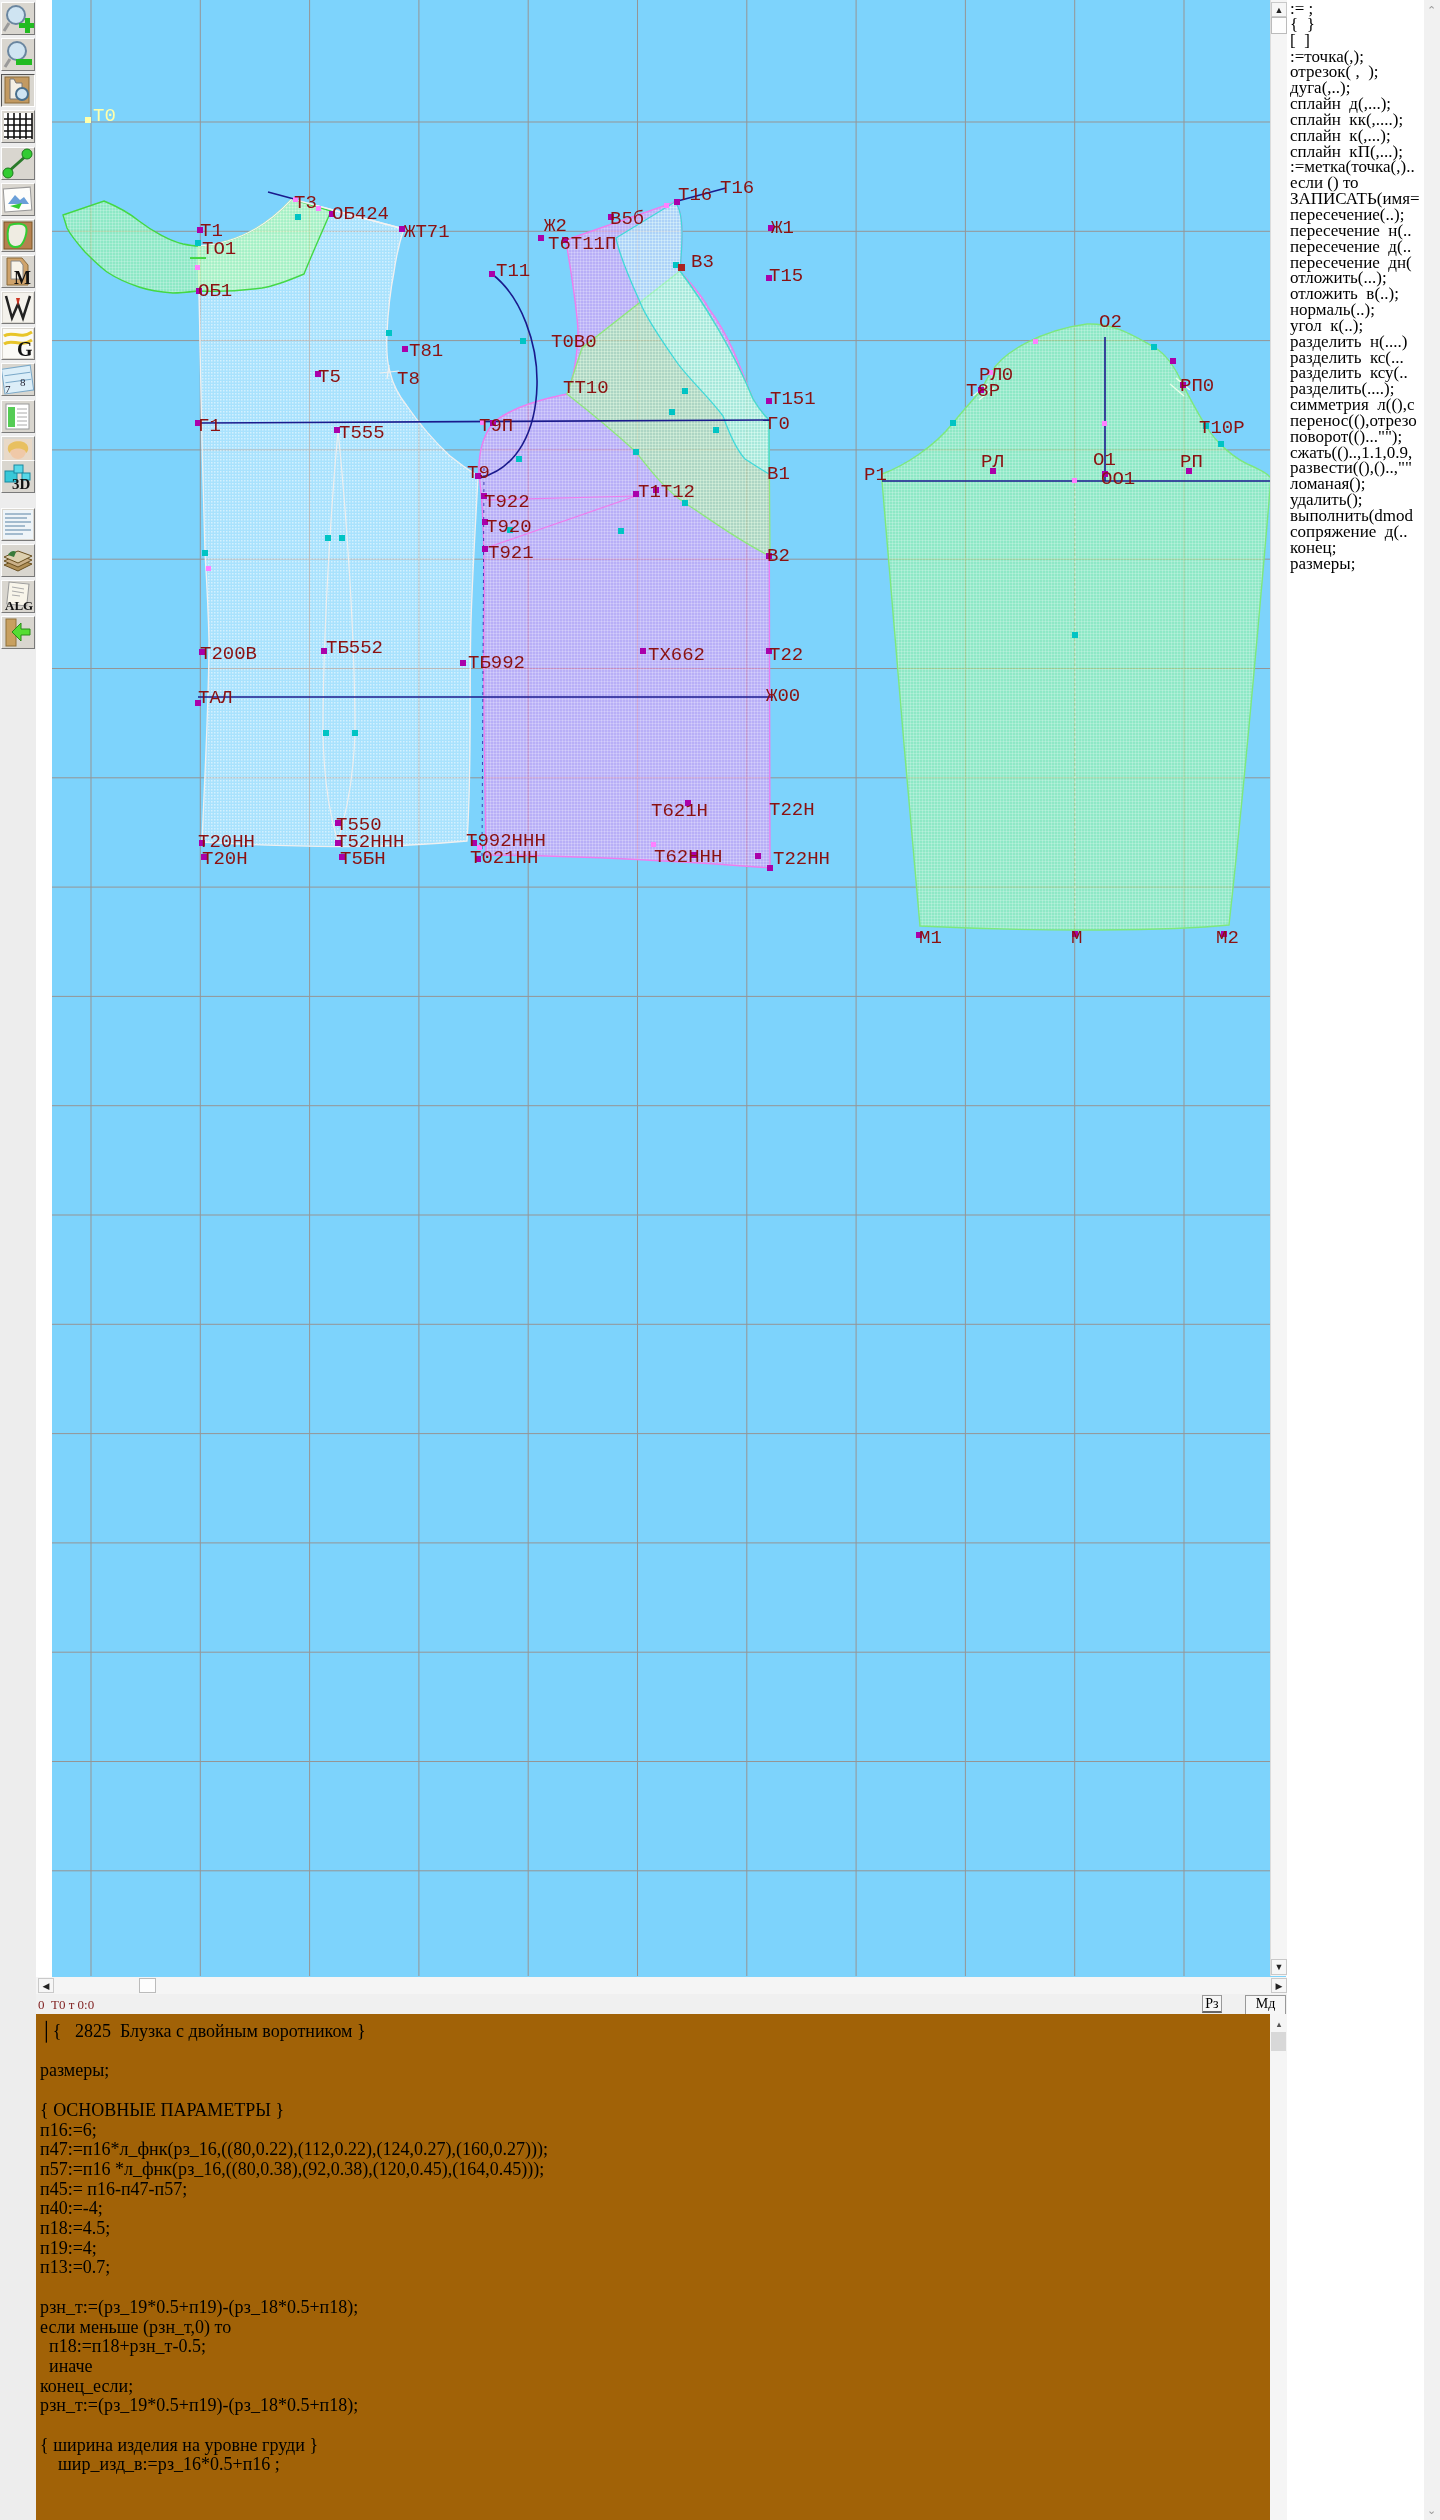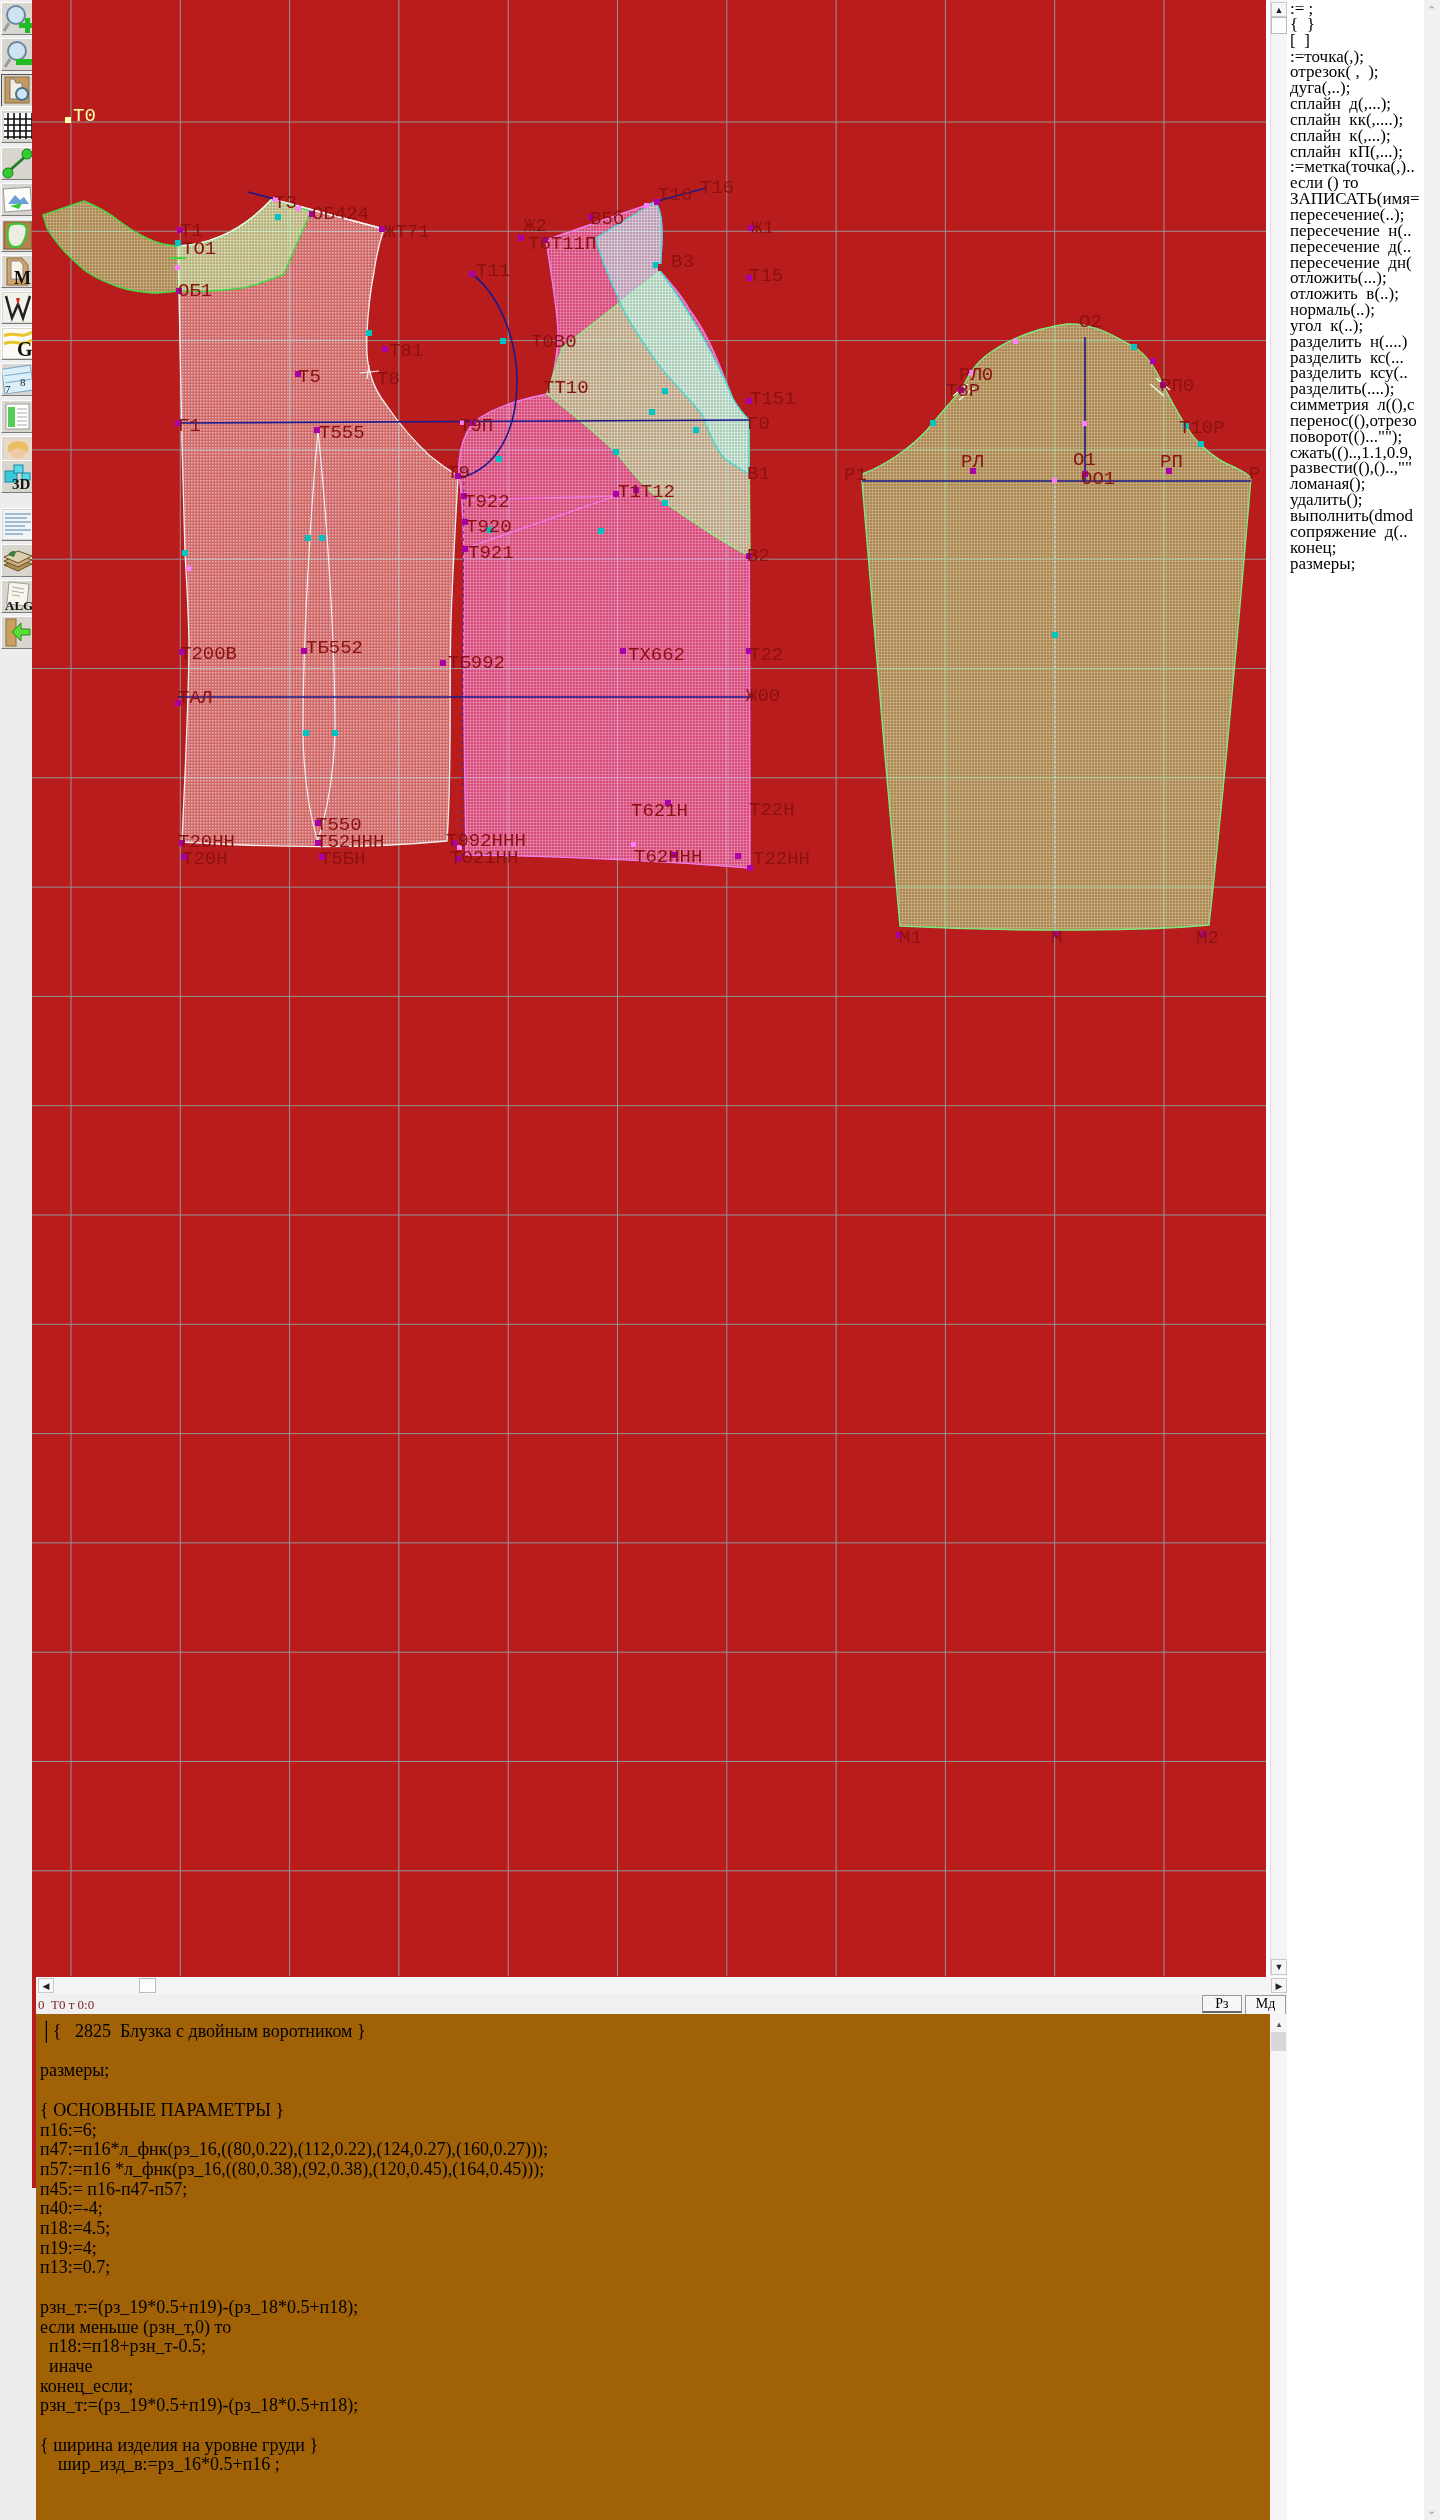--- a/index.html
+++ b/index.html
@@ -112,21 +112,21 @@
       <rect x="6" y="2" width="20" height="22" fill="#f8f5ea" stroke="#999" transform="rotate(6 16 12)"></rect>
       <path d="M10 6l12 2M10 10l12 2M10 14l8 1" stroke="#aaa"></path>
       <text x="3" y="29" font-family="Liberation Serif" font-size="13" font-weight="bold" fill="#111">ALG</text>
     </svg></div>
 
 <div class="tb" style="top:616px"><svg width="32" height="31">
       <rect x="4" y="2" width="10" height="27" fill="#c8a060" stroke="#907038"></rect>
       <path d="M28 12h-9V6l-9 9 9 9v-6h9z" fill="#55dd33" stroke="#2a8a18"></path>
     </svg></div>
 
-<div class="abs" style="left:32px;top:0;width:1234px;height:2188px;background:#b91c1c;overflow:hidden">
+<div class="abs" style="left:52px;top:0;width:1234px;height:2188px;background:#7dd3fc;overflow:hidden">
 <svg width="1234" height="1976" xmlns="http://www.w3.org/2000/svg" style="position:absolute;left:0;top:0">
 <defs>
 <pattern id="pw" width="3" height="3" patternUnits="userSpaceOnUse">
           <rect width="3" height="3" fill="rgba(255,255,255,0.34)"></rect>
           <rect width="1.5" height="1.5" fill="rgba(255,255,255,0.5)"></rect>
         </pattern>
 <pattern id="pm" width="3" height="3" patternUnits="userSpaceOnUse">
           <rect width="3" height="3" fill="rgba(255,130,242,0.45)"></rect>
           <path d="M0 .5H3M.5 0V3" stroke="rgba(255,255,255,0.22)" stroke-width="1"></path>
         </pattern>
@@ -370,21 +370,21 @@
 <div class="sb-btn" style="left:38px;top:1978px;width:16px;height:15px">◀</div>
 
 <div class="abs" style="left:139px;top:1978px;width:17px;height:15px;background:#fdfdfd;border:1px solid #bbb;box-sizing:border-box"></div>
 
 <div class="sb-btn" style="left:1271px;top:1978px;width:16px;height:15px">▶</div>
 
 <div class="abs" style="left:36px;top:1994px;width:1251px;height:20px;background:#f0f0f0"></div>
 
 <div class="abs" style="left:38px;top:1997px;font-size:13px;color:#7f1d1d;font-family:'Liberation Serif',serif">0&nbsp;&nbsp;Т0 т 0:0</div>
 
-<div class="abs" style="left:1202px;top:1995px;width:40px;height:18px;background:#f6f6f6;border:1px solid #999;border-bottom:2px solid #666;box-sizing:border-box;text-align:center;font-size:14px;font-family:'Liberation Serif',serif">Рз</div>
+<div class="abs" style="left:1202px;top:1995px;width:20px;height:18px;background:#f6f6f6;border:1px solid #999;border-bottom:2px solid #666;box-sizing:border-box;text-align:center;font-size:14px;font-family:'Liberation Serif',serif">Рз</div>
 
 <div class="abs" style="left:1245px;top:1995px;width:41px;height:24px;background:#f6f6f6;border:1px solid #999;border-bottom:2px solid #666;box-sizing:border-box;text-align:center;font-size:14px;font-family:'Liberation Serif',serif">Мд</div>
 
 <div class="abs" style="left:36px;top:2014px;width:1234px;height:506px;background:#a16207;font-family:'Liberation Serif',serif;font-size:18px;line-height:19.7px;color:#000;white-space:pre">
 <div class="abs" style="left:4px;top:8px">│{&nbsp;&nbsp;&nbsp;2825&nbsp;&nbsp;Блузка с двойным воротником }
 
 размеры;
 
 { ОСНОВНЫЕ ПАРАМЕТРЫ }
 п16:=6;

